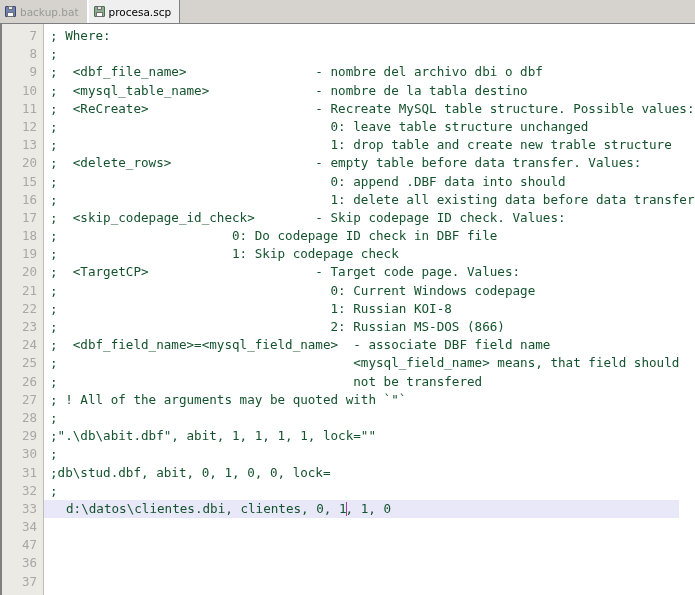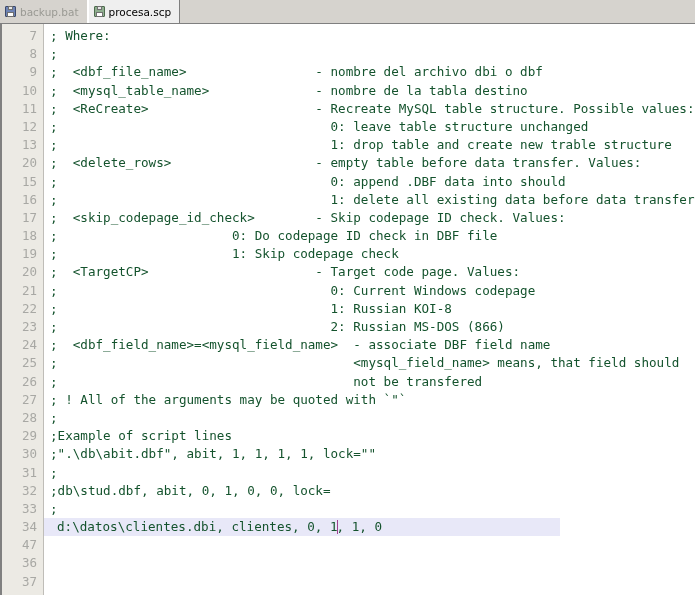--- a/index.html
+++ b/index.html
@@ -154,22 +154,22 @@
     font-size: 12.6px;
     color: #14532d;
     white-space: pre;
     box-sizing: border-box;
     position: relative;
     letter-spacing: 0px;
   }
   .code-line.current {
     background: #e8e8f8;
     margin-left: -6px;
-    padding-left: 13px;
-    width: 516px;
+    padding-left: 22px;
+    width: 635px;
   }
   .caret {
     display: inline-block;
     width: 0;
     border-left: 1px solid #a04090;
     height: 14px;
     vertical-align: -3px;
     margin-left: -1px;
     margin-right: -1px;
     position: relative;
@@ -254,21 +254,20 @@
           <div class="code-line">;                       1: Skip codepage check</div>
           <div class="code-line">;  &lt;TargetCP&gt;                      - Target code page. Values:</div>
           <div class="code-line">;                                    0: Current Windows codepage</div>
           <div class="code-line">;                                    1: Russian KOI-8</div>
           <div class="code-line">;                                    2: Russian MS-DOS (866)</div>
           <div class="code-line">;  &lt;dbf_field_name&gt;=&lt;mysql_field_name&gt;  - associate DBF field name</div>
           <div class="code-line">;                                       &lt;mysql_field_name&gt; means, that field should</div>
           <div class="code-line">;                                       not be transfered</div>
           <div class="code-line">; ! All of the arguments may be quoted with `"`</div>
           <div class="code-line">;</div>
-          <div class="code-line">;Example of script lines</div>
           <div class="code-line">;".\db\abit.dbf", abit, 1, 1, 1, 1, lock=""</div>
           <div class="code-line">;</div>
           <div class="code-line">;db\stud.dbf, abit, 0, 1, 0, 0, lock=</div>
           <div class="code-line">;</div>
           <div class="code-line current">d:\datos\clientes.dbi, clientes, 0, 1<span class="caret"></span>, 1, 0</div>
           <div class="code-line"></div>
         </div>
     </div>
   </div>
 

